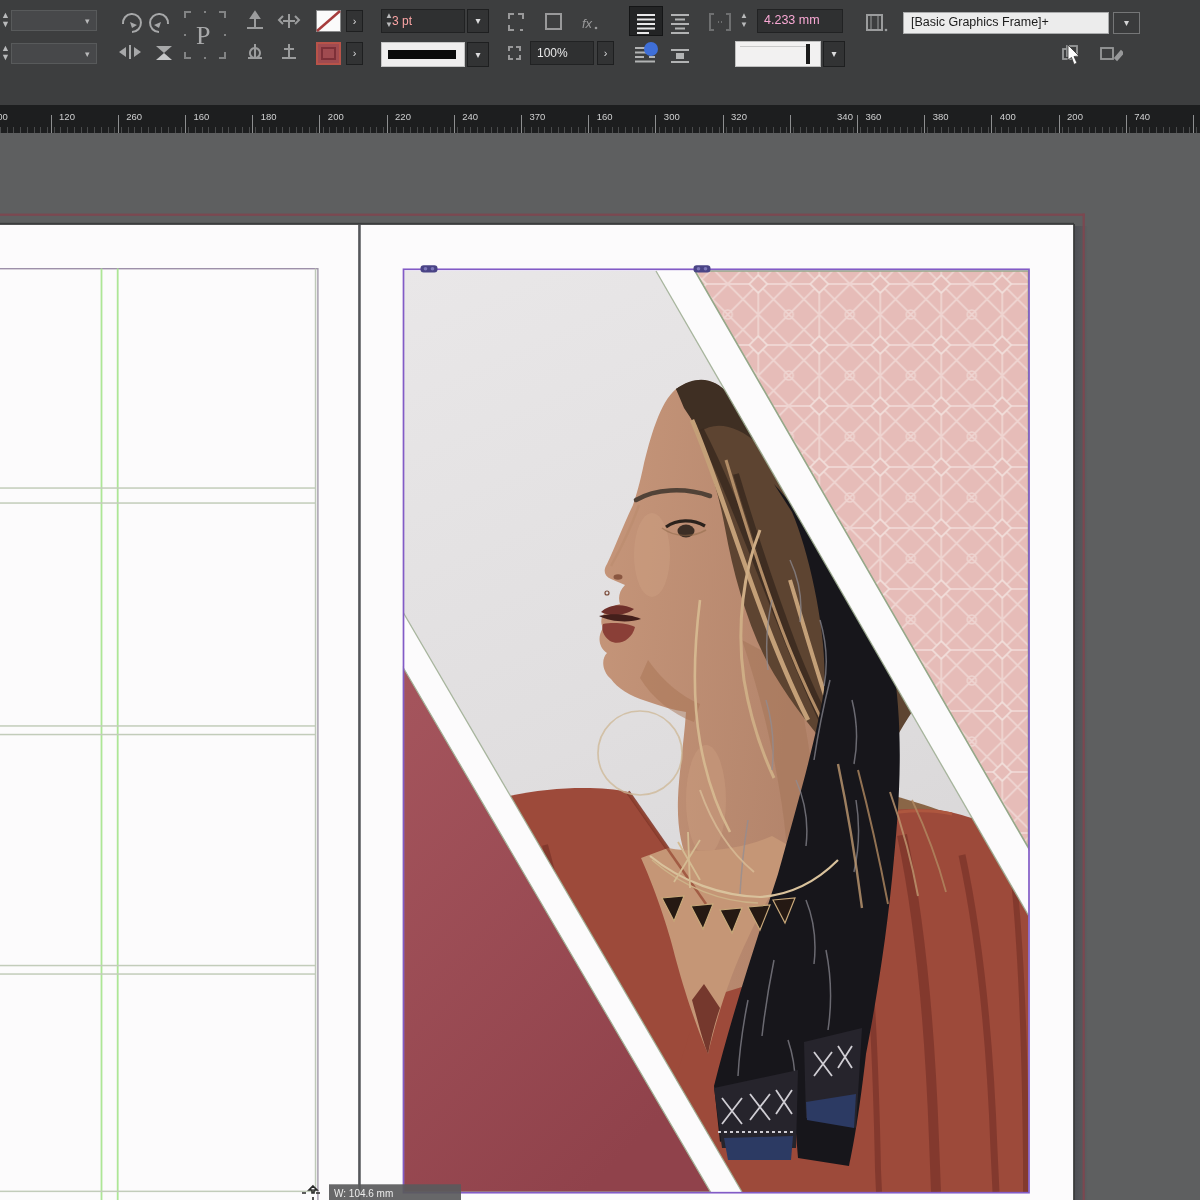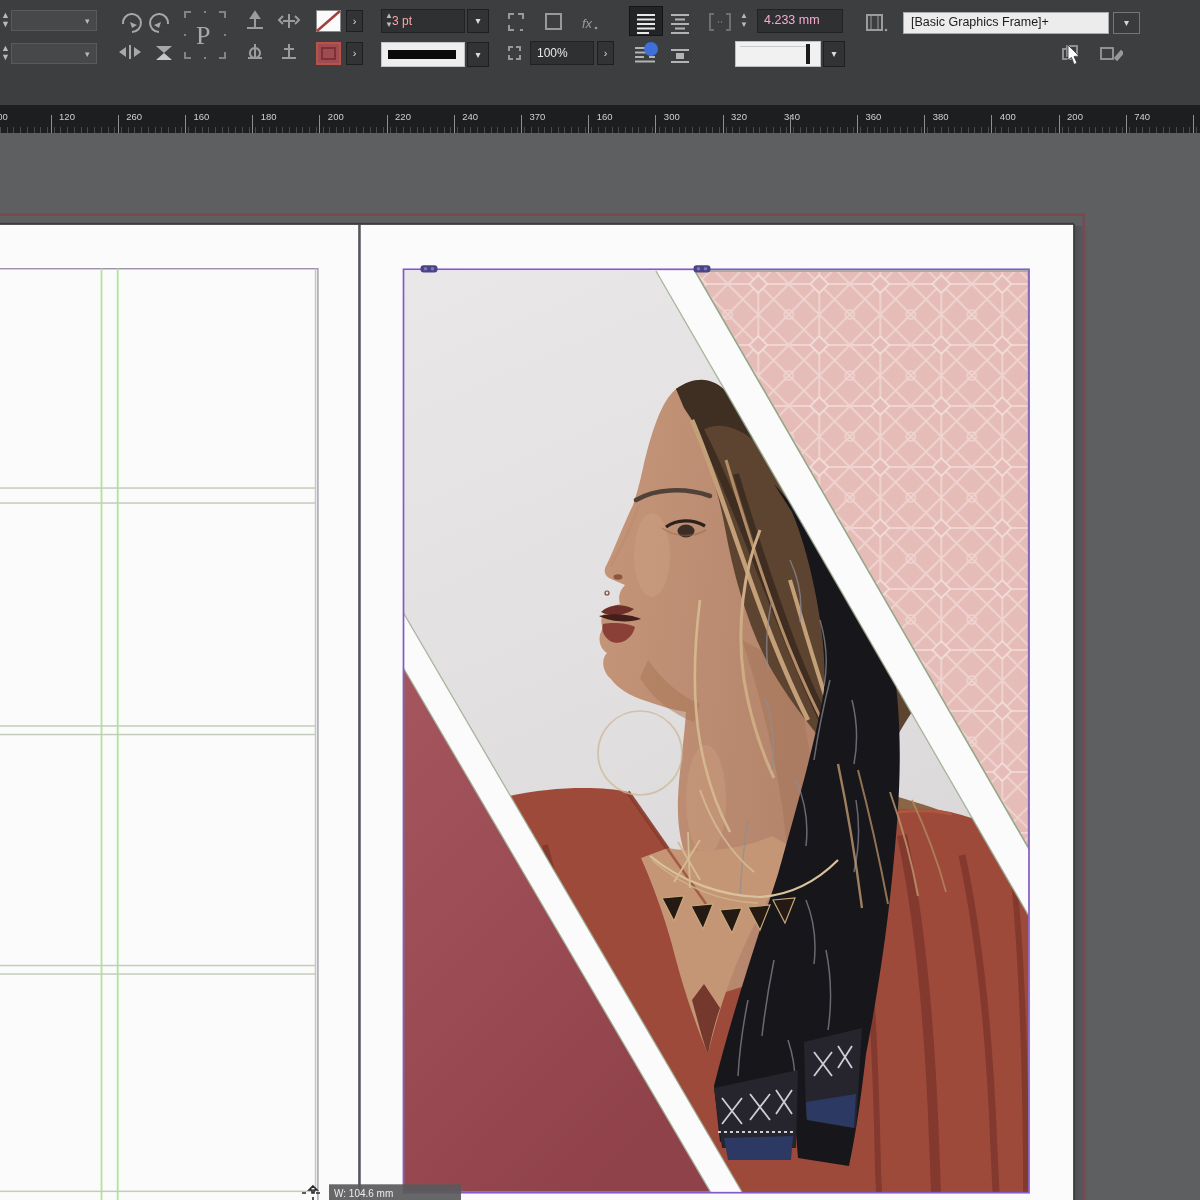--- a/index.html
+++ b/index.html
@@ -176,21 +176,21 @@
     <div class="num" style="left:470.2px;transform:translateX(-50%)">240</div>
     <div class="abs" style="left:453.7px;top:10px;width:1px;height:18px;background:#8d8e8f"></div>
     <div class="num" style="left:537.4px;transform:translateX(-50%)">370</div>
     <div class="abs" style="left:520.9px;top:10px;width:1px;height:18px;background:#8d8e8f"></div>
     <div class="num" style="left:604.6px;transform:translateX(-50%)">160</div>
     <div class="abs" style="left:588.1px;top:10px;width:1px;height:18px;background:#8d8e8f"></div>
     <div class="num" style="left:671.8px;transform:translateX(-50%)">300</div>
     <div class="abs" style="left:655.3px;top:10px;width:1px;height:18px;background:#8d8e8f"></div>
     <div class="num" style="left:739.0px;transform:translateX(-50%)">320</div>
     <div class="abs" style="left:722.5px;top:10px;width:1px;height:18px;background:#8d8e8f"></div>
-    <div class="num" style="left:792px;transform:translateX(-50%)">340</div>
+    <div class="num" style="left:845px;transform:translateX(-50%)">340</div>
     <div class="abs" style="left:789.7px;top:10px;width:1px;height:18px;background:#8d8e8f"></div>
     <div class="num" style="left:873.4px;transform:translateX(-50%)">360</div>
     <div class="abs" style="left:856.9px;top:10px;width:1px;height:18px;background:#8d8e8f"></div>
     <div class="num" style="left:940.6px;transform:translateX(-50%)">380</div>
     <div class="abs" style="left:924.1px;top:10px;width:1px;height:18px;background:#8d8e8f"></div>
     <div class="num" style="left:1007.8px;transform:translateX(-50%)">400</div>
     <div class="abs" style="left:991.3px;top:10px;width:1px;height:18px;background:#8d8e8f"></div>
     <div class="num" style="left:1075.0px;transform:translateX(-50%)">200</div>
     <div class="abs" style="left:1058.5px;top:10px;width:1px;height:18px;background:#8d8e8f"></div>
     <div class="num" style="left:1142.2px;transform:translateX(-50%)">740</div>

